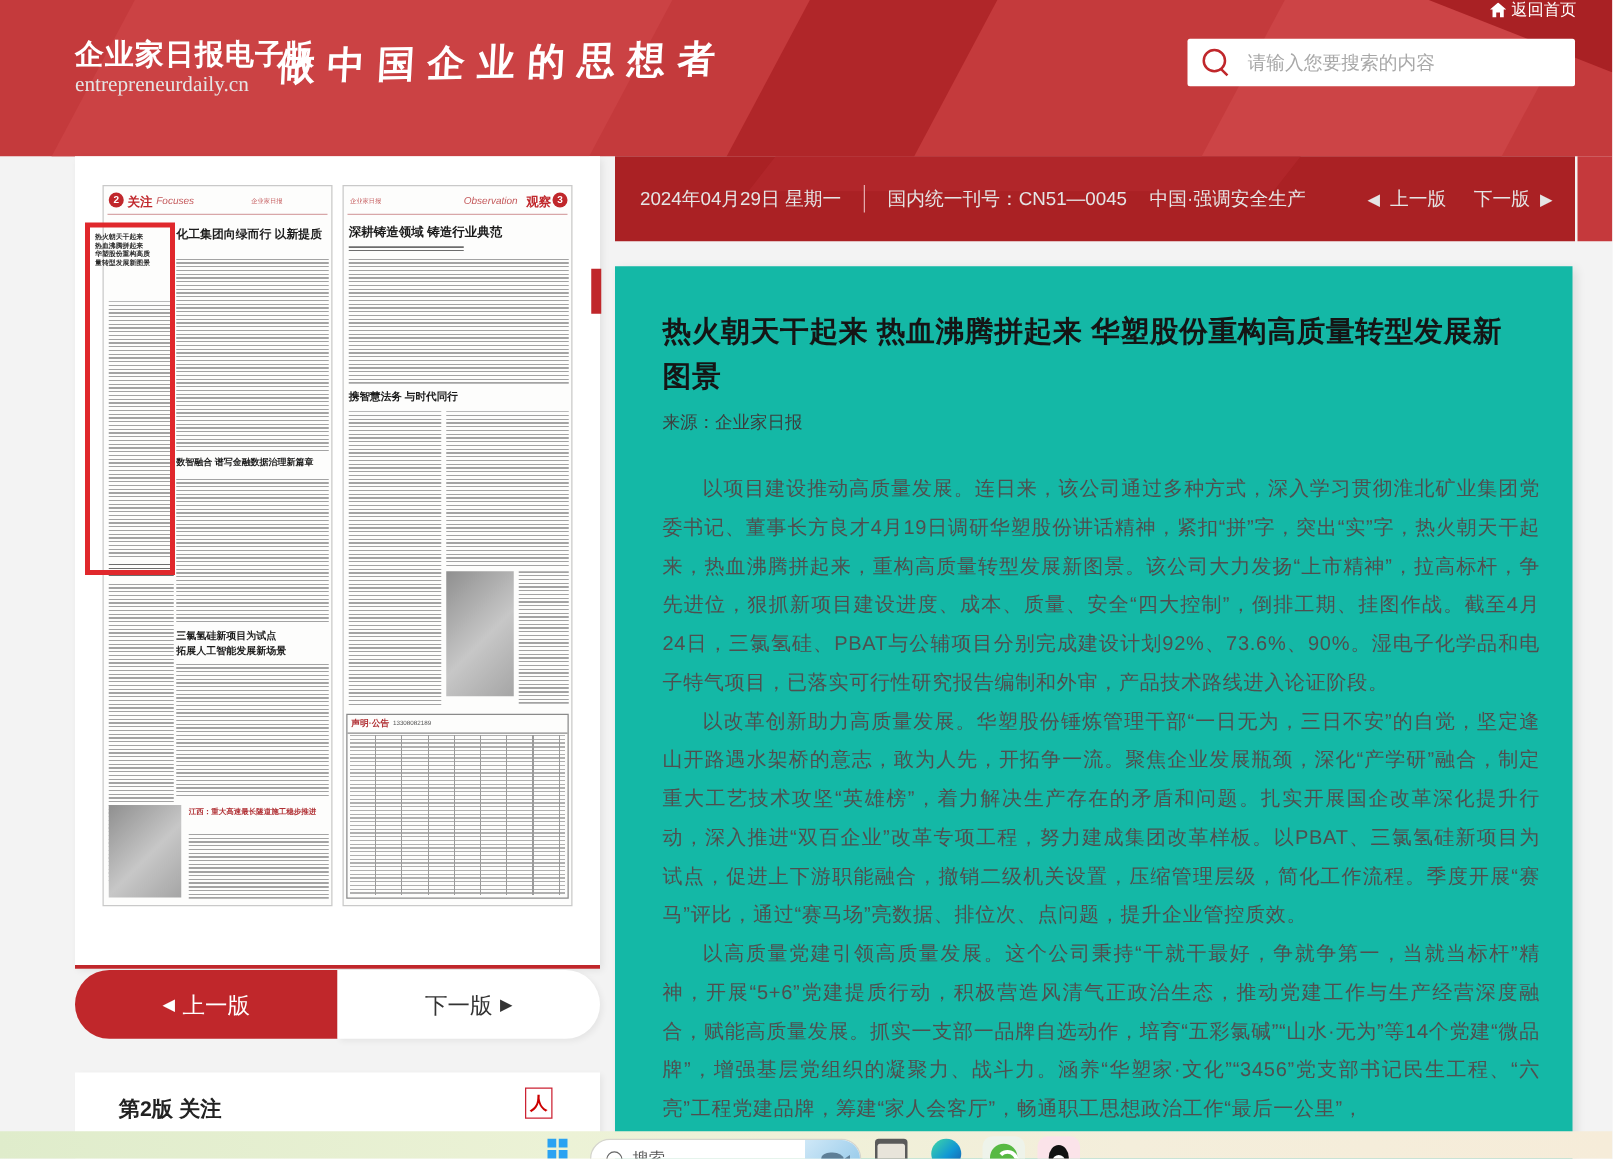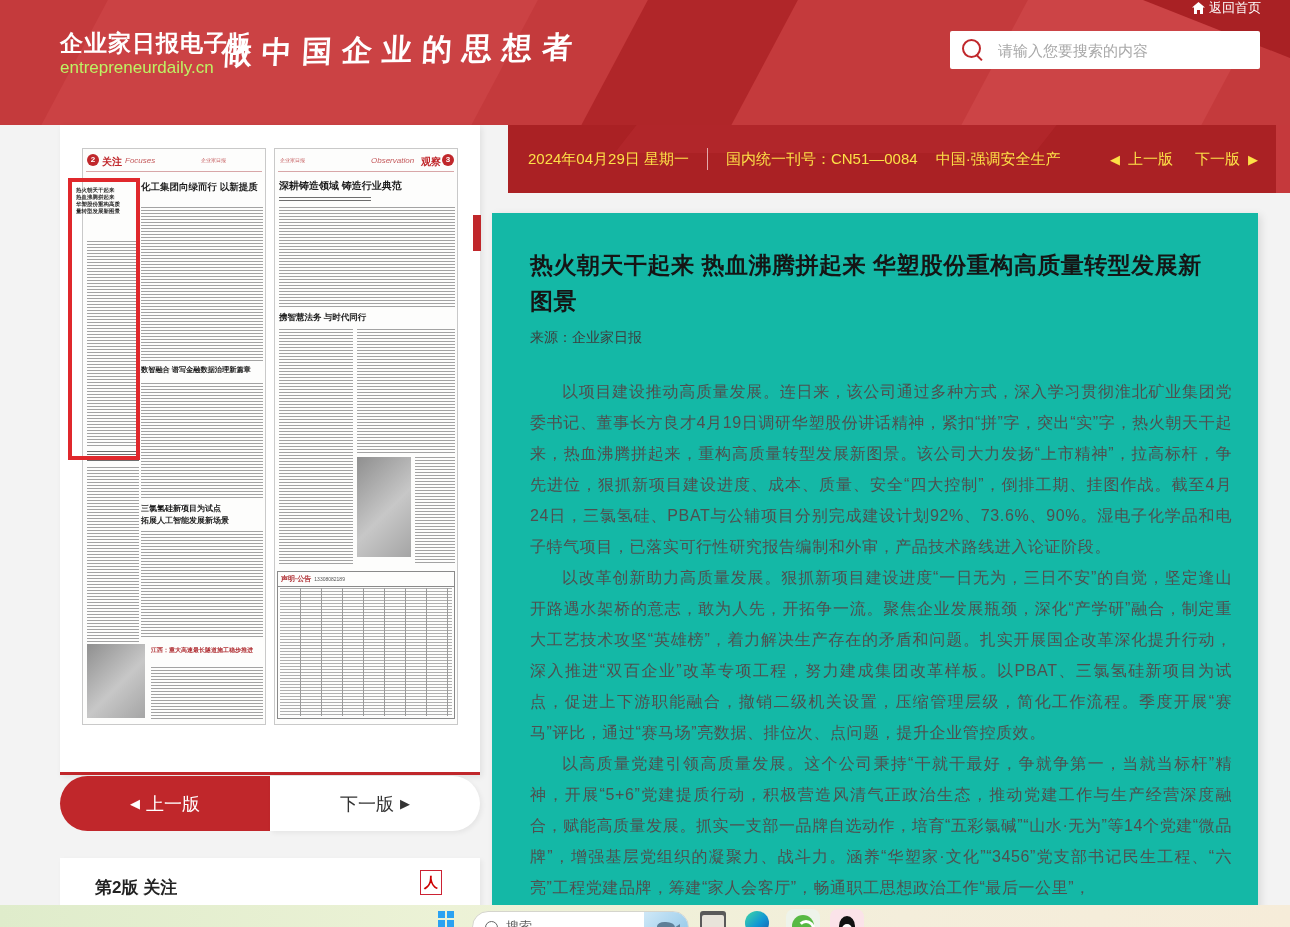--- a/index.html
+++ b/index.html
@@ -10,35 +10,35 @@
   
   .hdr{left:0;top:0;width:1290px;height:125px;background:#c43a3c;overflow:hidden;}
   .stripe{position:absolute;top:-40px;height:260px;transform:skewX(-28deg);}
   .s1{left:60px;width:430px;background:#cb4244;}
   .s2{left:600px;width:150px;background:#b02629;}
   .s3{left:980px;width:240px;background:#cc4446;}
   .hdr-corner{left:1080px;top:0;width:210px;height:58px;background:#a92124;
               clip-path:polygon(30% 0,100% 0,100% 100%);}
   .hdr-rpatch{left:1262px;top:125px;width:28px;height:68px;background:#c5393c;}
   .logo-cn{left:60px;top:28px;color:#fff;font-size:23px;font-weight:bold;letter-spacing:1px;}
-  .logo-en{left:60px;top:58px;color:#bef264;font-size:17px;}
+  .logo-en{left:60px;top:58px;color:#e5e5e5;font-size:17px;font-family:Liberation Serif, serif;}
   .slogan{left:222px;top:30px;color:#fff;font-size:30px;font-weight:bold;letter-spacing:10px;
           transform:skewX(-4deg) rotate(-1deg);font-family:"DejaVu Serif",serif;}
   .homelink{left:1192px;top:0px;color:#fff;font-size:13px;display:flex;align-items:center;gap:4px;height:16px;cursor:pointer;}
   .searchbox{left:950px;top:31px;width:310px;height:38px;background:#fff;border-radius:2px;
              display:flex;align-items:center;}
   .mag{width:22px;height:22px;margin-left:12px;position:relative;flex:0 0 auto;}
   .mag .lens{position:absolute;left:0;top:0;width:15px;height:15px;border:2px solid #c0272b;border-radius:50%;}
   .mag .tail{position:absolute;left:15px;top:15px;width:8px;height:2px;background:#c0272b;transform:rotate(45deg);transform-origin:0 0;}
   .searchbox input{border:0;outline:none;flex:1;margin-left:12px;font-size:15px;color:#333;
                    font-family:"Liberation Sans",sans-serif;background:transparent;}
   .searchbox input::placeholder{color:#a8a8a8;}
 
   
-  .infobar{left:492px;top:125px;width:768px;height:68px;background:#aa2124;color:#fde047;overflow:hidden;margin-left:16px;}
+  .infobar{left:492px;top:125px;width:768px;height:68px;background:#aa2124;color:#e5e5e5;overflow:hidden;}
   .infobar .deco{position:absolute;left:120px;top:-6px;width:420px;height:34px;background:#b52a2e;
                  transform:skewX(-38deg);opacity:.65;}
   .ib-row{position:absolute;left:20px;top:0;height:68px;display:flex;align-items:center;font-size:15px;gap:18px;}
   .ib-sep{width:1px;height:22px;background:#e4a9aa;}
   .ib-nav{position:absolute;right:18px;top:0;height:68px;display:flex;align-items:center;font-size:15px;gap:8px;cursor:pointer;}
   .arr{font-size:13px;}
 
   
   .thumb{left:60px;top:125px;width:420px;height:647px;background:#fff;border-bottom:3px solid #c0272b;
          box-shadow:2px 2px 6px rgba(0,0,0,.08);}
@@ -150,21 +150,21 @@
       <input type="text" placeholder="请输入您要搜索的内容" style="">
     </div>
   </div>
   <div class="abs hdr-rpatch"></div>
 
   <div class="abs infobar">
     <div class="deco"></div>
     <div class="ib-row">
       <span>2024年04月29日 星期一</span>
       <span class="ib-sep"></span>
-      <span>国内统一刊号：CN51—0084</span>
+      <span>国内统一刊号：CN51—0045</span>
       <span>中国·强调安全生产</span>
     </div>
     <div class="ib-nav">
       <span class="arr">◀</span>
       <span>上一版</span>
       <span style="width:6px"></span>
       <span>下一版</span>
       <span class="arr">▶</span>
     </div>
   </div>
@@ -246,21 +246,21 @@
   <div class="abs plist">
     <span class="plist-label">第2版 关注</span>
     <span class="pdfico">人</span>
   </div>
 
   <div class="abs article">
     <div class="a-title">热火朝天干起来 热血沸腾拼起来 华塑股份重构高质量转型发展新图景</div>
     <div class="a-src">来源：企业家日报</div>
     <div class="a-body">
       <p>以项目建设推动高质量发展。连日来，该公司通过多种方式，深入学习贯彻淮北矿业集团党委书记、董事长方良才4月19日调研华塑股份讲话精神，紧扣“拼”字，突出“实”字，热火朝天干起来，热血沸腾拼起来，重构高质量转型发展新图景。该公司大力发扬“上市精神”，拉高标杆，争先进位，狠抓新项目建设进度、成本、质量、安全“四大控制”，倒排工期、挂图作战。截至4月24日，三氯氢硅、PBAT与公辅项目分别完成建设计划92%、73.6%、90%。湿电子化学品和电子特气项目，已落实可行性研究报告编制和外审，产品技术路线进入论证阶段。</p>
-      <p>以改革创新助力高质量发展。狠抓新项目建设进度“一日无为，三日不安”的自觉，坚定逢山开路遇水架桥的意志，敢为人先，开拓争一流。聚焦企业发展瓶颈，深化“产学研”融合，制定重大工艺技术攻坚“英雄榜”，着力解决生产存在的矛盾和问题。扎实开展国企改革深化提升行动，深入推进“双百企业”改革专项工程，努力建成集团改革样板。以PBAT、三氯氢硅新项目为试点，促进上下游职能融合，撤销二级机关设置，压缩管理层级，简化工作流程。季度开展“赛马”评比，通过“赛马场”亮数据、排位次、点问题，提升企业管控质效。</p>
+      <p>以改革创新助力高质量发展。华塑股份锤炼管理干部“一日无为，三日不安”的自觉，坚定逢山开路遇水架桥的意志，敢为人先，开拓争一流。聚焦企业发展瓶颈，深化“产学研”融合，制定重大工艺技术攻坚“英雄榜”，着力解决生产存在的矛盾和问题。扎实开展国企改革深化提升行动，深入推进“双百企业”改革专项工程，努力建成集团改革样板。以PBAT、三氯氢硅新项目为试点，促进上下游职能融合，撤销二级机关设置，压缩管理层级，简化工作流程。季度开展“赛马”评比，通过“赛马场”亮数据、排位次、点问题，提升企业管控质效。</p>
       <p>以高质量党建引领高质量发展。这个公司秉持“干就干最好，争就争第一，当就当标杆”精神，开展“5+6”党建提质行动，积极营造风清气正政治生态，推动党建工作与生产经营深度融合，赋能高质量发展。抓实一支部一品牌自选动作，培育“五彩氯碱”“山水·无为”等14个党建“微品牌”，增强基层党组织的凝聚力、战斗力。涵养“华塑家·文化”“3456”党支部书记民生工程、“六亮”工程党建品牌，筹建“家人会客厅”，畅通职工思想政治工作“最后一公里”，</p>
     </div>
   </div>
 
   <div class="abs taskbar">
     <div class="tb-item winlogo" style="left:438px;">
       <span></span>
         <span></span>
         <span></span>
         <span></span>

